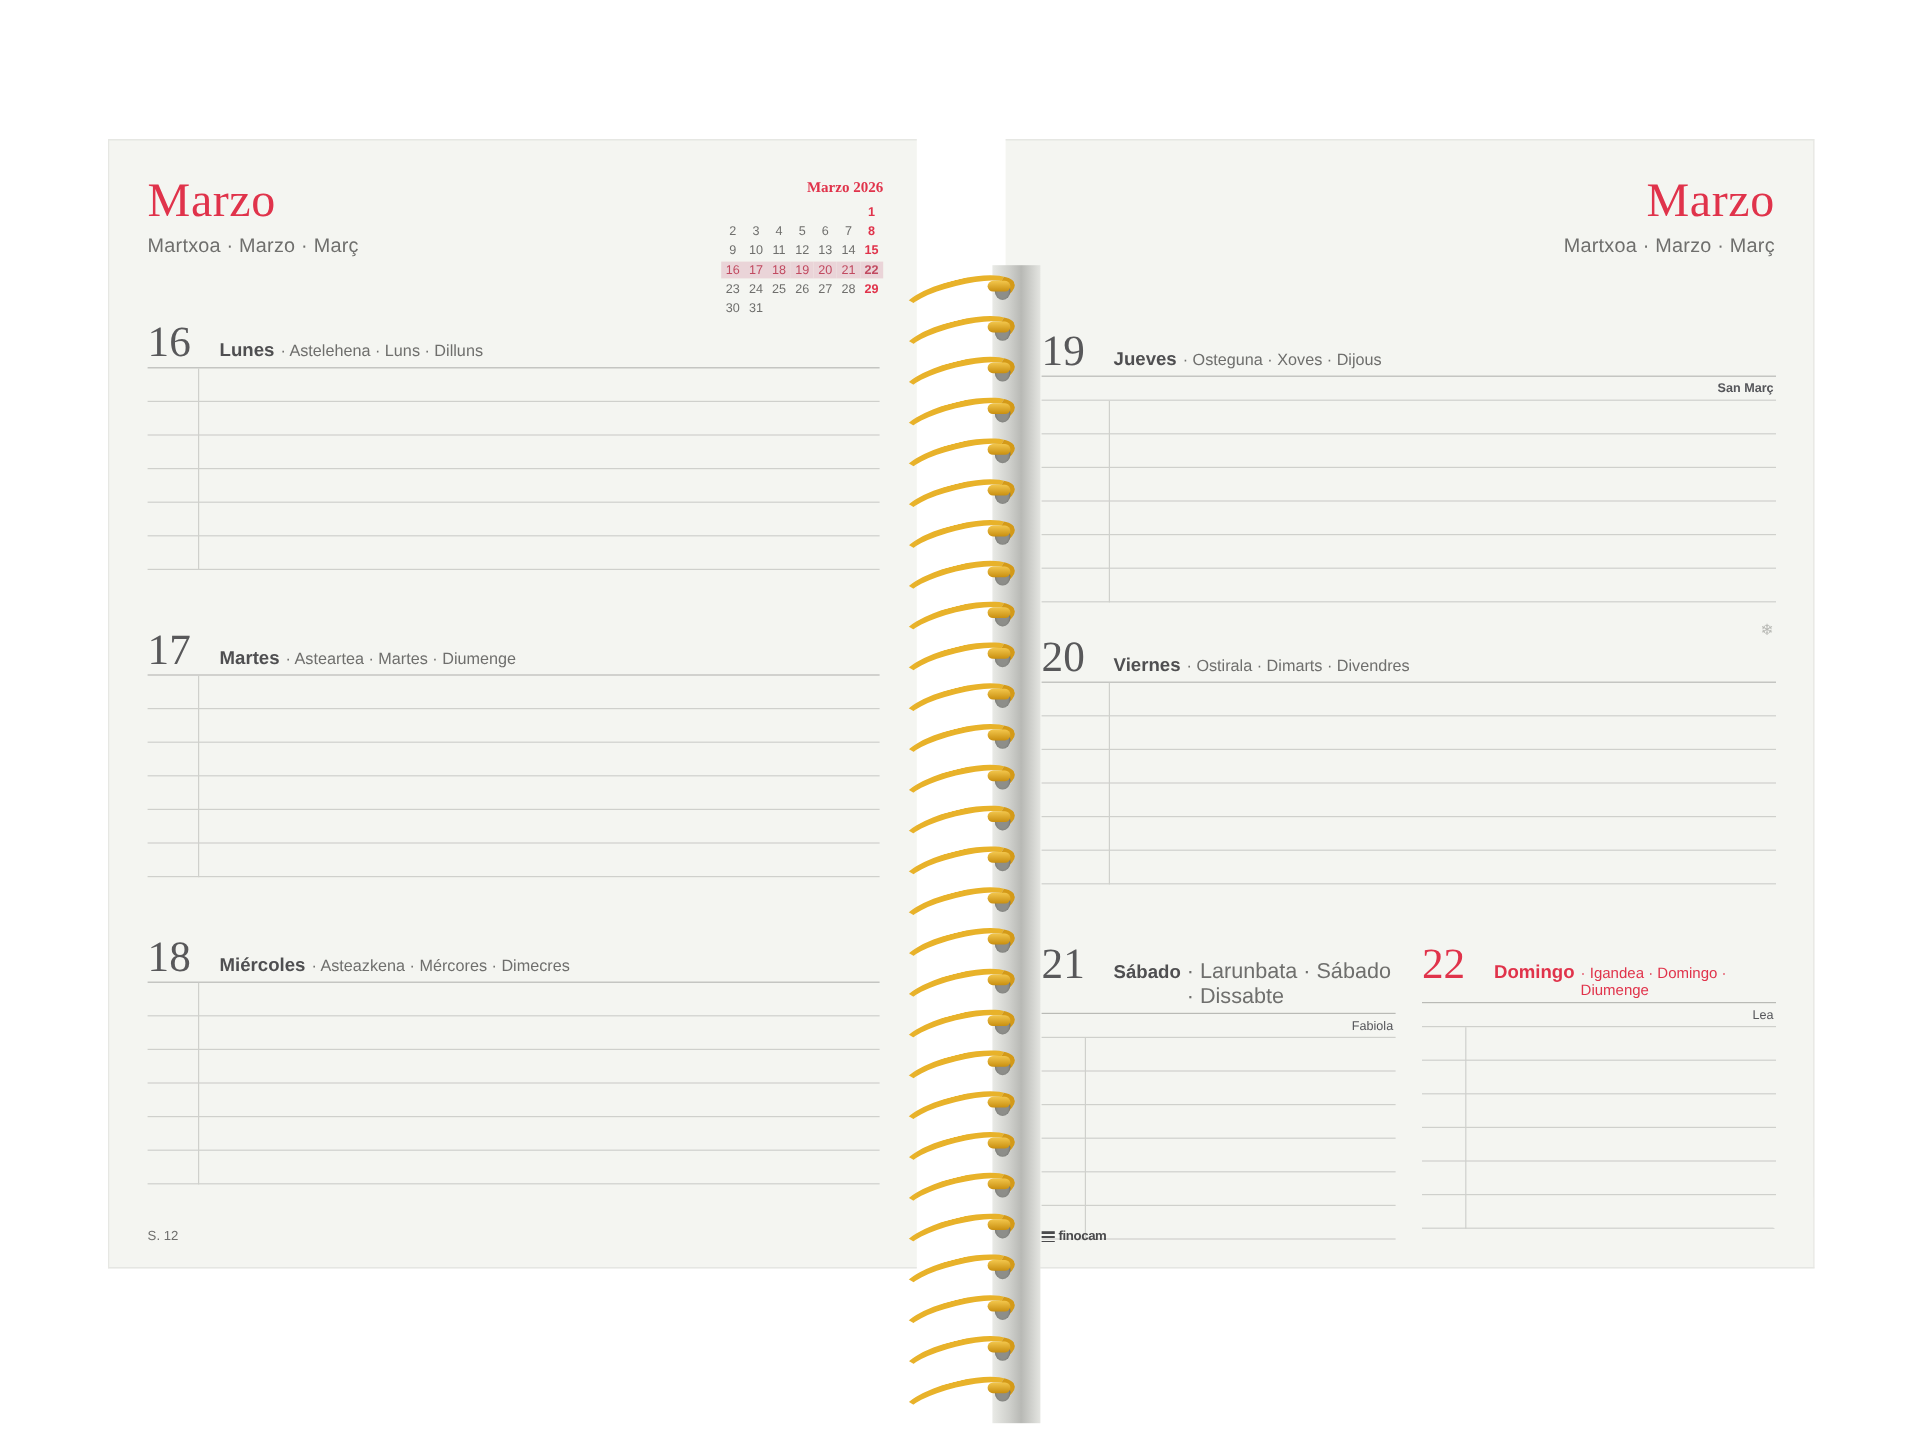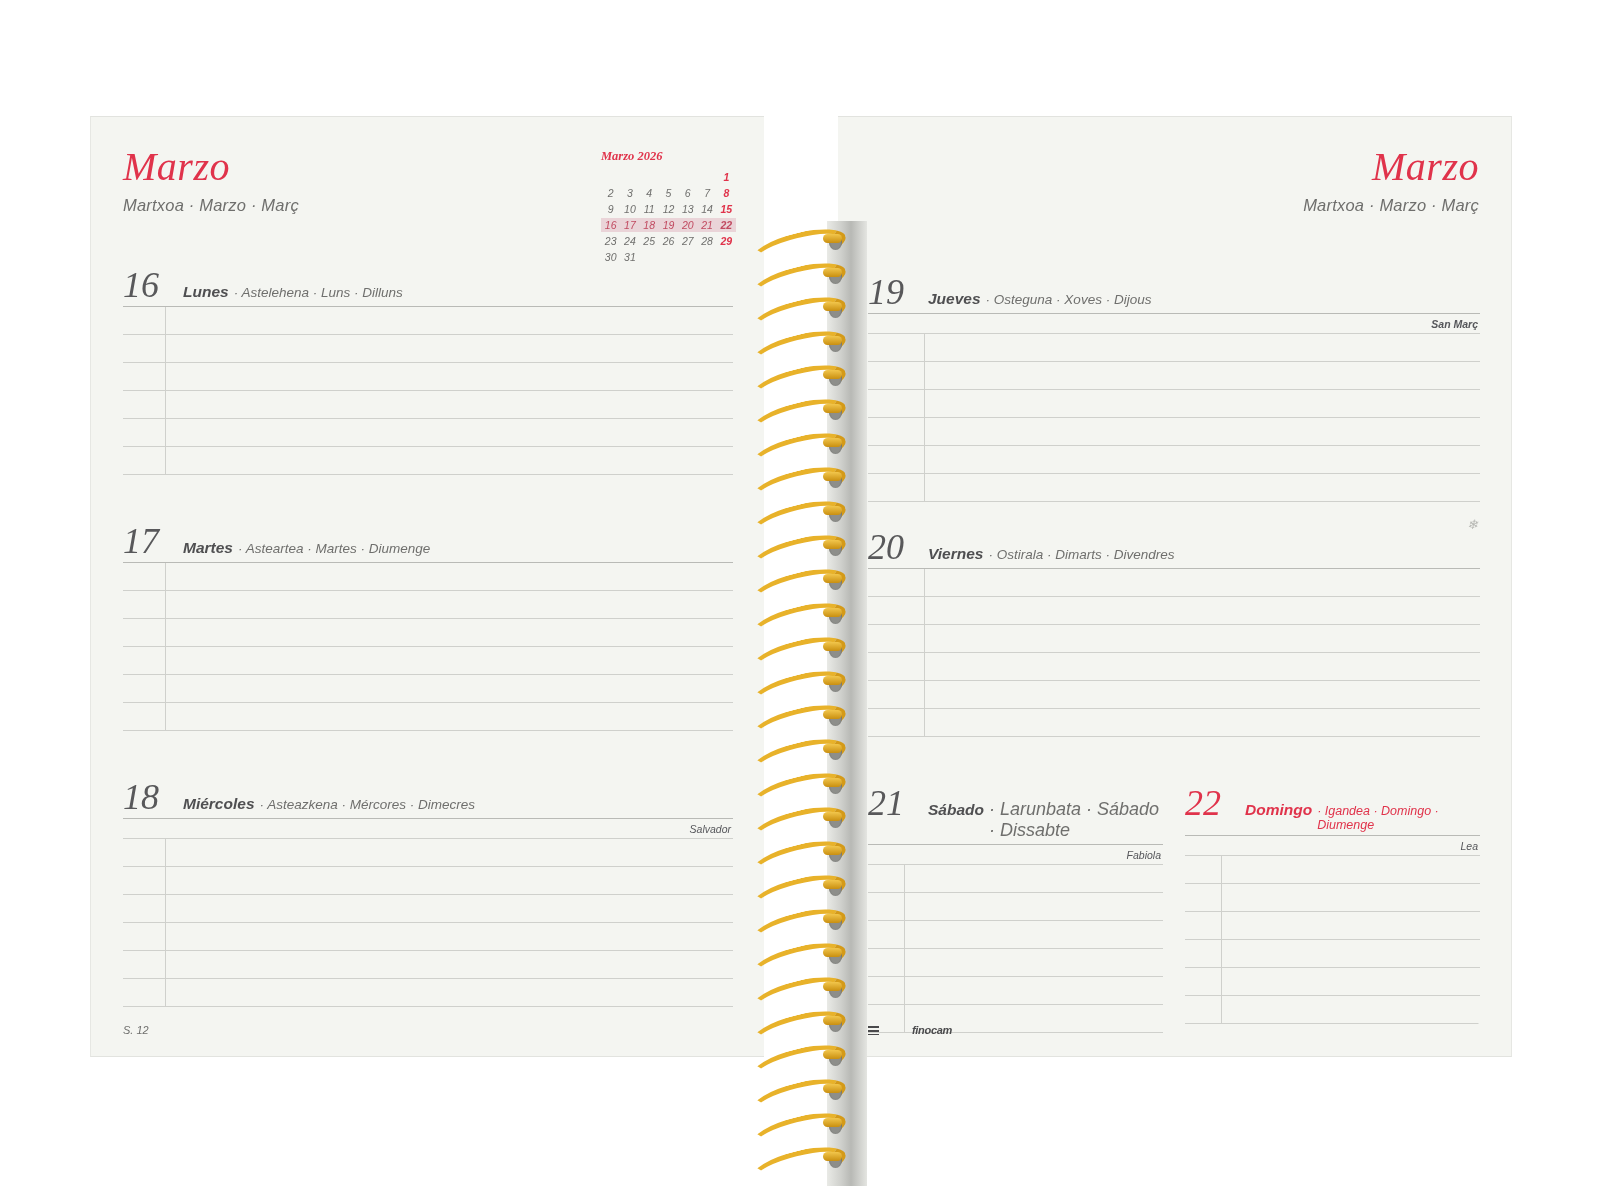--- a/index.html
+++ b/index.html
@@ -13,21 +13,20 @@
     font-family: "Liberation Sans", sans-serif;
     position: relative;
     overflow: hidden;
   }
   .spread {
     position: absolute;
     left: 90px;
     top: 116px;
     width: 1422px;
     height: 941px;
-    font-style: italic;
   }
   .page {
     position: absolute;
     top: 0;
     height: 941px;
     background: #f4f5f1;
     box-sizing: border-box;
   }
   .page-left {
     left: 0;
@@ -72,21 +71,21 @@
   .mini-cal {
     position: absolute;
     right: 28px;
     top: 32px;
     width: 135px;
   }
   .mini-cal-title {
     color: #e0334b;
     font-weight: bold;
     font-size: 12.5px;
-    text-align: left;
+    text-align: right;
     margin-bottom: 6px;
     font-family: "Liberation Serif", serif;
   }
   .mini-grid {
     display: grid;
     grid-template-columns: repeat(7, 1fr);
     row-gap: 2px;
   }
   .mini-cell {
     font-size: 10.5px;
@@ -179,21 +178,21 @@
   .logo-bars {
     display: inline-block;
     width: 11px;
     height: 9px;
     margin-right: 3px;
     background: repeating-linear-gradient(
       to bottom,
       #4a4a4c 0px, #4a4a4c 2px,
       transparent 2px, transparent 4px);
   }
-  .logo-text { font-weight: bold; letter-spacing: -0.3px; font-size: 11px; margin-left: 30px;}
+  .logo-text { font-weight: bold; letter-spacing: -0.3px; font-size: 11px;}
   
   .mini-icon {
     position: absolute;
     font-size: 13px;
     color: #b7b8b4;
   }
   
   .corner {
     position: absolute;
     right: 0;
@@ -358,21 +357,20 @@
         <div class="ln"></div>
       </div>
     </div>
 
     <div class="day-block" style="left:32px; top:662px; width:610px;">
       <div class="day-head">
         <div class="day-num">18</div>
         <div class="day-name">Miércoles</div>
         <div class="day-alt">· Asteazkena · Mércores · Dimecres</div>
       </div>
-      <div class="saint">Salvador</div>
       <div class="lines split">
         <div class="vrule" style="left:42px;"></div>
         <div class="ln"></div>
         <div class="ln"></div>
         <div class="ln"></div>
         <div class="ln"></div>
         <div class="ln"></div>
         <div class="ln"></div>
       </div>
     </div>

